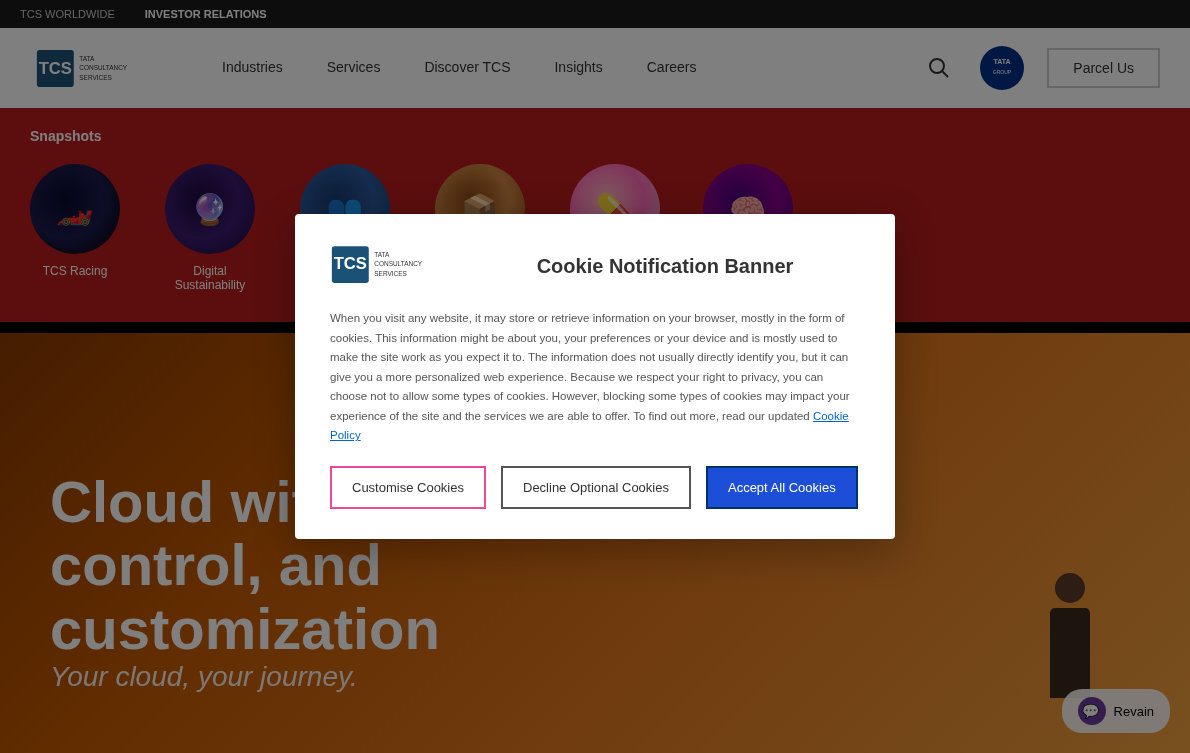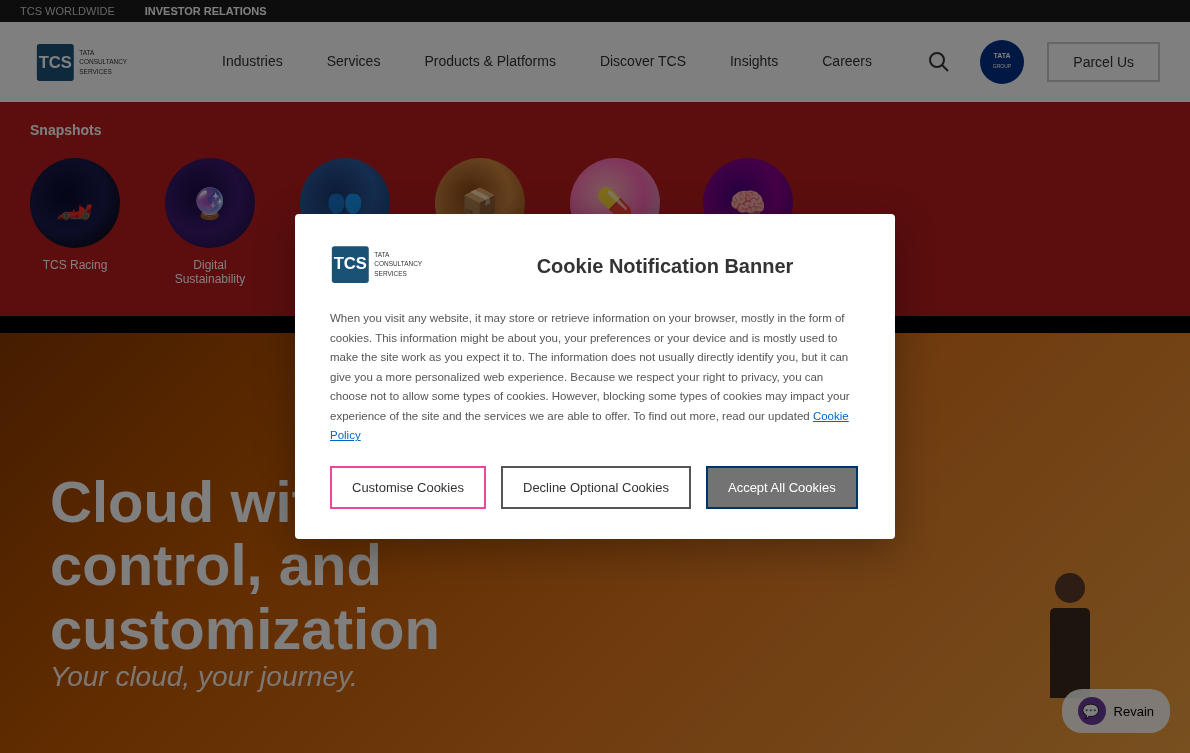--- a/index.html
+++ b/index.html
@@ -1,21 +1,21 @@
 <!DOCTYPE html>
 <html><head>
   <meta charset="utf-8">
   <style>
     * { margin: 0; padding: 0; box-sizing: border-box; }
     body { font-family: Arial, sans-serif; width: 1190px; height: 753px; overflow: hidden; position: relative; background: #000; }
 
     
     .top-bar {
       background: #1a1a1a;
-      height: 22px;
+      height: 28px;
       display: flex;
       align-items: center;
       padding: 0 20px;
       gap: 30px;
     }
     .top-bar-link {
       color: #ccc;
       font-size: 11px;
       text-decoration: none;
       cursor: pointer;
@@ -288,21 +288,21 @@
     .btn-decline {
       background: #fff;
       border: 2px solid #555;
       padding: 12px 20px;
       font-size: 13px;
       cursor: pointer;
       color: #333;
       font-weight: 500;
     }
     .btn-accept {
-      background: #737373;
+      background: #1d4ed8;
       border: 2px solid #003366;
       padding: 12px 20px;
       font-size: 13px;
       cursor: pointer;
       color: #fff;
       font-weight: 500;
     }
 
     
     .tcs-logo-svg { width: 120px; height: 45px; }
@@ -327,21 +327,20 @@
         <text x="48" y="16" font-size="7" fill="#333" font-family="Arial">TATA</text>
         <text x="48" y="26" font-size="7" fill="#333" font-family="Arial">CONSULTANCY</text>
         <text x="48" y="36" font-size="7" fill="#333" font-family="Arial">SERVICES</text>
       </svg>
     </div>
   </div>
 
   <div class="nav-links">
     <div class="nav-item">Industries</div>
     <div class="nav-item">Services</div>
-    <div class="nav-item">Products &amp; Platforms</div>
     <div class="nav-item">Discover TCS</div>
     <div class="nav-item">Insights</div>
     <div class="nav-item">Careers</div>
   </div>
 
   <div class="nav-right">
     <div class="search-icon-wrap">
       <svg width="22" height="22" viewBox="0 0 22 22">
         <circle cx="9" cy="9" r="7" stroke="#333" stroke-width="2" fill="none"></circle>
         <line x1="14" y1="14" x2="20" y2="20" stroke="#333" stroke-width="2"></line>

